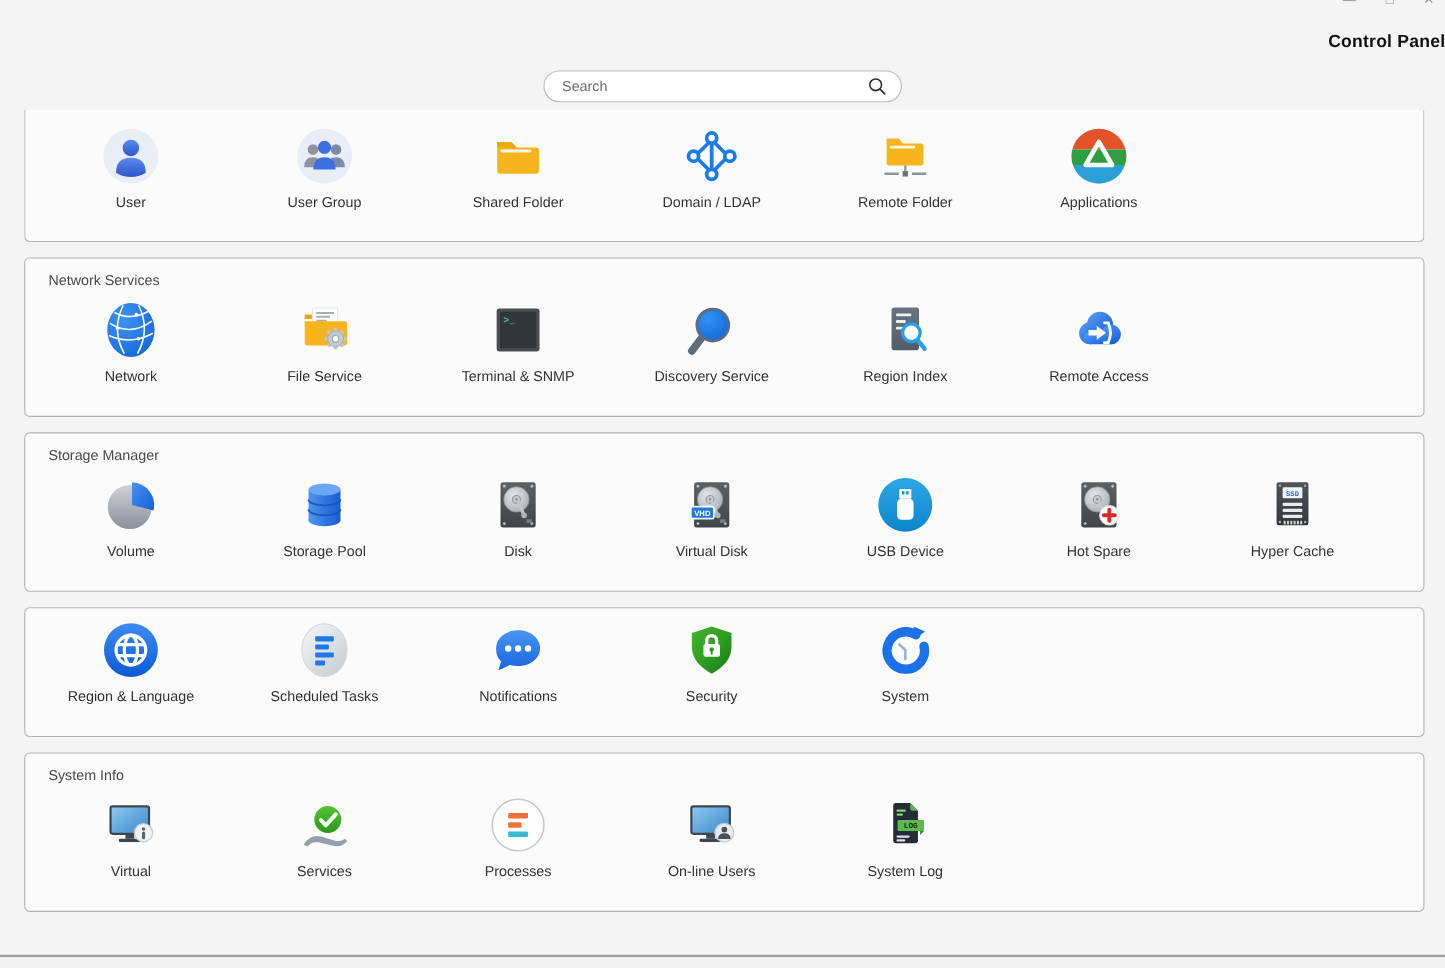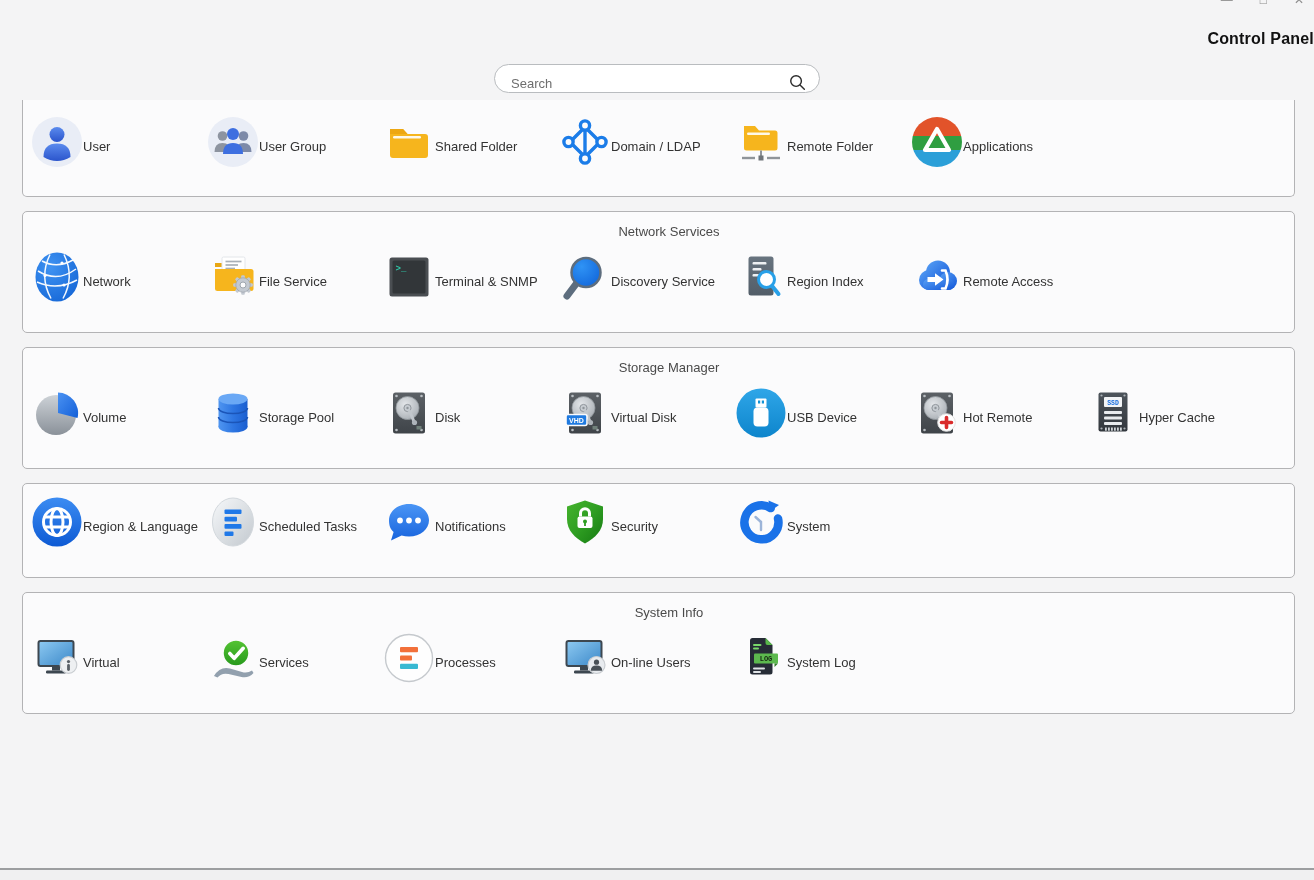--- a/index.html
+++ b/index.html
@@ -14,39 +14,39 @@
     color:#8e8e8e;font-size:12px;line-height:14px;z-index:5;
   }
   .winbar span{cursor:pointer;}
   .page-title{
     padding-top:30px;text-align:right;font-size:16px;font-weight:bold;color:#111;
     letter-spacing:.2px;
   }
   .search-wrap{
     width:298px;margin:16px auto 0;height:27px;background:#fff;
     border:1px solid #b9bcbf;border-radius:15px;
-    display:flex;align-items:flex-end;padding:0 12px 0 14px;
+    display:flex;align-items:center;padding:0 12px 0 14px;
   }
   .search-input{
     flex:1;border:none;outline:none;background:transparent;
     font-size:13px;color:#333;font-family:"Liberation Sans",sans-serif;
   }
   .search-input::placeholder{color:#6e6e6e;}
   .search-icon{display:flex;align-items:center;cursor:pointer;}
   .sections{margin-top:7px;}
   .card{
     margin:0 19px 14px 22px;background:#fbfbfc;
     border:1px solid #b3b3b5;border-radius:5px;
     padding-left:8px;
   }
   .card.clipped{border-top:none;border-radius:0 0 5px 5px;}
-  .sec-title{padding:12px 0 0 13px;font-size:13px;color:#4a4a4a;height:15px;text-align:center;}
+  .sec-title{padding:12px 0 0 13px;font-size:13px;color:#4a4a4a;height:15px;}
   .row{display:flex;padding:12px 0 29px;}
   .card.clipped .row{padding:16px 0 28px;}
-  .item{width:176px;display:flex;align-items:center;cursor:pointer;}
+  .item{width:176px;display:flex;flex-direction:column;align-items:center;cursor:pointer;}
   .icon{width:52px;height:52px;display:flex;align-items:center;justify-content:center;}
   .icon svg{display:block;}
   .label{margin-top:8px;font-size:13px;color:#333;white-space:nowrap;}
   .bottom-line{position:absolute;left:0;right:0;top:868px;border-top:2px solid #9c9ea0;}
   .bottom-strip{position:absolute;left:0;right:0;top:870px;height:10px;background:#f0f0f1;}
 </style>
 </head>
 <body>
 
 <div class="winbar">
@@ -430,21 +430,21 @@
 <circle cx="24.5" cy="21" r="11.5" fill="url(#hsb)" stroke="#8f959b" stroke-width="0.8"></circle>
 <circle cx="24.5" cy="21" r="3.6" fill="#c8cdd2" stroke="#8f959b"></circle>
               <circle cx="24.5" cy="21" r="1.2" fill="#8f959b"></circle>
 <path d="M26.5 24 L31 34.5" stroke="#c2c7cc" stroke-width="3" stroke-linecap="round"></path>
               <circle cx="31.5" cy="35.5" r="2.6" fill="#aeb4ba"></circle>
 <rect x="33.5" y="39" width="5" height="3.5" fill="#70807a"></rect>
               <circle cx="35.5" cy="35.5" r="8.8" fill="#fff" stroke="#e2e2e2"></circle>
 <path d="M35.5 30.5 v10 M30.5 35.5 h10" stroke="#d92b2b" stroke-width="3.6" stroke-linecap="round"></path>
             </svg>
           </div>
-          <div class="label">Hot Remote</div>
+          <div class="label">Hot Spare</div>
         </div>
         <div class="item">
           <div class="icon">
             <svg width="52" height="52" viewBox="0 0 52 52">
 <defs>
                 <linearGradient id="hc1" x1="0" y1="0" x2="0" y2="1">
                   <stop offset="0" stop-color="#4d545b"></stop>
                   <stop offset="1" stop-color="#32373d"></stop>
                 </linearGradient>
               </defs>

